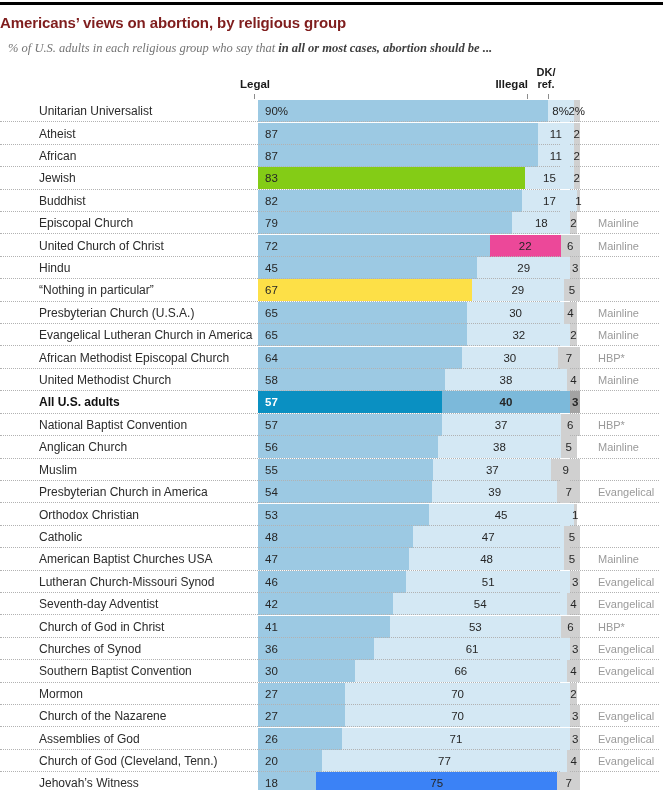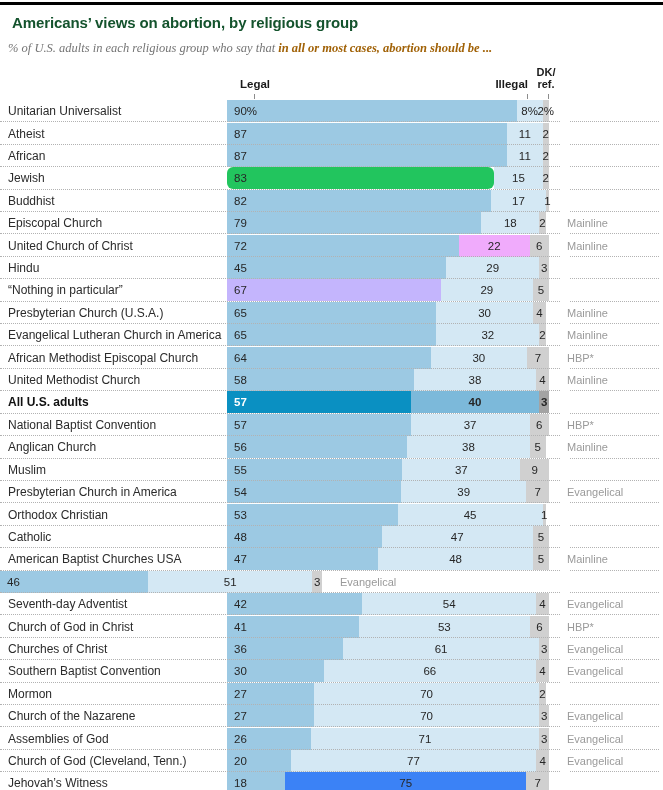--- a/index.html
+++ b/index.html
@@ -3,39 +3,39 @@
 <meta charset="utf-8">
 <style>
   html,body { margin:0; padding:0; }
   body {
     width:663px; height:790px; overflow:hidden; background:#ffffff;
     font-family:"Liberation Sans", sans-serif;
     -webkit-font-smoothing:antialiased;
   }
   .top-rule { margin-top:2px; height:3px; background:#000; }
   .title {
-    margin:9px 8px 0 12px; font-size:15px; font-weight:700; color:#14532d;
+    margin:9px 8px 0 0; font-size:15px; font-weight:700; color:#7f1d1d;
     letter-spacing:-0.1px;
   }
   .subtitle {
     margin:10px 8px 0 8px; font-family:"Liberation Serif", serif;
     font-style:italic; font-size:12.5px; color:#757575;
   }
-  .subtitle b { font-weight:700; color:#a16207;margin-top:46px; }
+  .subtitle b { font-weight:700; color:#404040;margin-top:46px; }
   .axis-header { position:relative; height:44px; }
   .col-head { position:absolute; font-size:11.5px; font-weight:700; color:#1a1a1a; }
   .col-legal   { left:240px; bottom:10px; }
   .col-illegal { left:458px; width:70px; text-align:right; bottom:10px; }
   .col-dk      { left:532px; width:28px; text-align:center; bottom:10px; line-height:12px; font-size:11px; }
   .tick { position:absolute; bottom:1px; width:1px; height:5px; background:#8c8c8c; }
   .tick-legal   { left:254px; }
   .tick-illegal { left:527px; }
   .tick-dk      { left:548px; }
 
-  .row { position:relative; height:22.42px; display:flex; align-items:center; }
+  .row { position:relative; height:22.42px; display:flex; align-items:center;padding-left:31px; }
   .row-label {
     box-sizing:border-box; width:227px; padding-left:8px; flex:0 0 227px;
     font-size:12px; color:#2b2b2b; white-space:nowrap; overflow:hidden;
   }
   .bars { position:relative; width:322px; flex:0 0 322px; height:22px; display:flex; }
   .seg { position:relative; height:100%; }
   .seg .val {
     position:absolute; top:50%; left:50%; transform:translate(-50%,-50%);
     font-size:11.5px; color:#262626; white-space:nowrap;
   }
@@ -111,21 +111,21 @@
         <div class="seg dk" style="width: 2%; background: rgb(208, 208, 208);">
           <span class="val">2</span>
         </div>
       </div>
       <div class="sep-l"></div>
       <div class="sep-r"></div>
     </div>
     <div class="row">
       <div class="row-label">Jewish</div>
       <div class="bars">
-        <div class="seg legal" style="width: 83%; background: #22c55e; border-radius: 6px;">
+        <div class="seg legal" style="width: 83%; background: #84cc16;">
           <span class="val">83</span>
         </div>
         <div class="seg illegal" style="width: 15%; background: rgb(212, 232, 244);">
           <span class="val">15</span>
         </div>
         <div class="seg dk" style="width: 2%; background: rgb(208, 208, 208);">
           <span class="val">2</span>
         </div>
       </div>
       <div class="sep-l"></div>
@@ -163,21 +163,21 @@
       <div class="row-tag">Mainline</div>
       <div class="sep-l"></div>
       <div class="sep-r"></div>
     </div>
     <div class="row">
       <div class="row-label">United Church of Christ</div>
       <div class="bars">
         <div class="seg legal" style="width: 72%; background: rgb(156, 201, 227);">
           <span class="val">72</span>
         </div>
-        <div class="seg illegal" style="width: 22%; background: #f0abfc;">
+        <div class="seg illegal" style="width: 22%; background: #ec4899;">
           <span class="val">22</span>
         </div>
         <div class="seg dk" style="width: 6%; background: rgb(208, 208, 208);">
           <span class="val">6</span>
         </div>
       </div>
       <div class="row-tag">Mainline</div>
       <div class="sep-l"></div>
       <div class="sep-r"></div>
     </div>
@@ -193,21 +193,21 @@
         <div class="seg dk" style="width: 3%; background: rgb(208, 208, 208);">
           <span class="val">3</span>
         </div>
       </div>
       <div class="sep-l"></div>
       <div class="sep-r"></div>
     </div>
     <div class="row">
       <div class="row-label">“Nothing in particular”</div>
       <div class="bars">
-        <div class="seg legal" style="width: 67%; background: #c4b5fd;">
+        <div class="seg legal" style="width: 67%; background: #fde047;">
           <span class="val">67</span>
         </div>
         <div class="seg illegal" style="width: 29%; background: rgb(212, 232, 244);">
           <span class="val">29</span>
         </div>
         <div class="seg dk" style="width: 5%; background: rgb(208, 208, 208);">
           <span class="val">5</span>
         </div>
       </div>
       <div class="sep-l"></div>
@@ -407,20 +407,21 @@
         </div>
         <div class="seg dk" style="width: 5%; background: rgb(208, 208, 208);">
           <span class="val">5</span>
         </div>
       </div>
       <div class="row-tag">Mainline</div>
       <div class="sep-l"></div>
       <div class="sep-r"></div>
     </div>
     <div class="row">
+      <div class="row-label">Lutheran Church-Missouri Synod</div>
       <div class="bars">
         <div class="seg legal" style="width: 46%; background: rgb(156, 201, 227);">
           <span class="val">46</span>
         </div>
         <div class="seg illegal" style="width: 51%; background: rgb(212, 232, 244);">
           <span class="val">51</span>
         </div>
         <div class="seg dk" style="width: 3%; background: rgb(208, 208, 208);">
           <span class="val">3</span>
         </div>
@@ -457,21 +458,21 @@
         </div>
         <div class="seg dk" style="width: 6%; background: rgb(208, 208, 208);">
           <span class="val">6</span>
         </div>
       </div>
       <div class="row-tag">HBP*</div>
       <div class="sep-l"></div>
       <div class="sep-r"></div>
     </div>
     <div class="row">
-      <div class="row-label">Churches of Christ</div>
+      <div class="row-label">Churches of Synod</div>
       <div class="bars">
         <div class="seg legal" style="width: 36%; background: rgb(156, 201, 227);">
           <span class="val">36</span>
         </div>
         <div class="seg illegal" style="width: 61%; background: rgb(212, 232, 244);">
           <span class="val">61</span>
         </div>
         <div class="seg dk" style="width: 3%; background: rgb(208, 208, 208);">
           <span class="val">3</span>
         </div>

